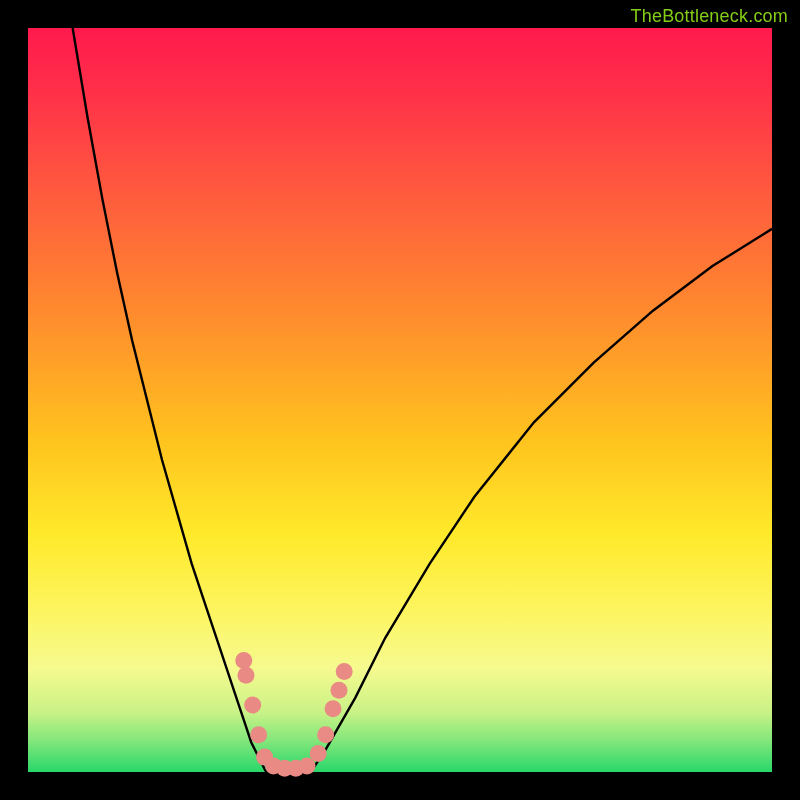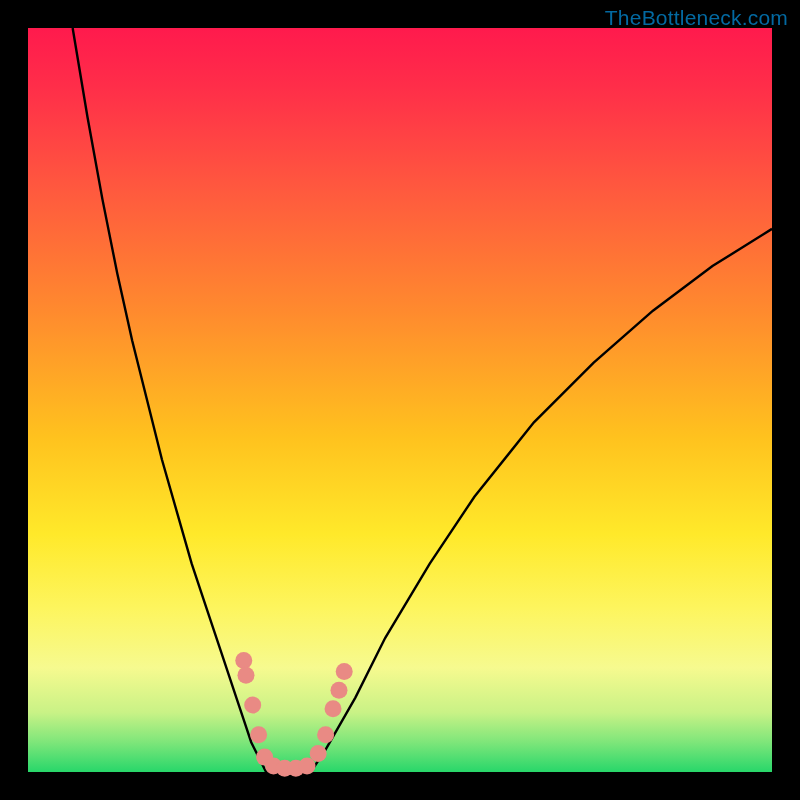--- a/index.html
+++ b/index.html
@@ -37,22 +37,22 @@
       #f6fa8f 86%,
       #c9f286 92%,
       #7ee67a 96%,
       #28d76a 100%
     );
   }
   .watermark {
     position: absolute;
     top: 6px;
     right: 12px;
-    color: #0369a1;
-    font-size: 21px;
+    color: #84cc16;
+    font-size: 18px;
     letter-spacing: 0.2px;
     user-select: none;
   }
   svg.curve {
     position: absolute;
     left: 0;
     top: 0;
     width: 744px;
     height: 744px;
     overflow: visible;

